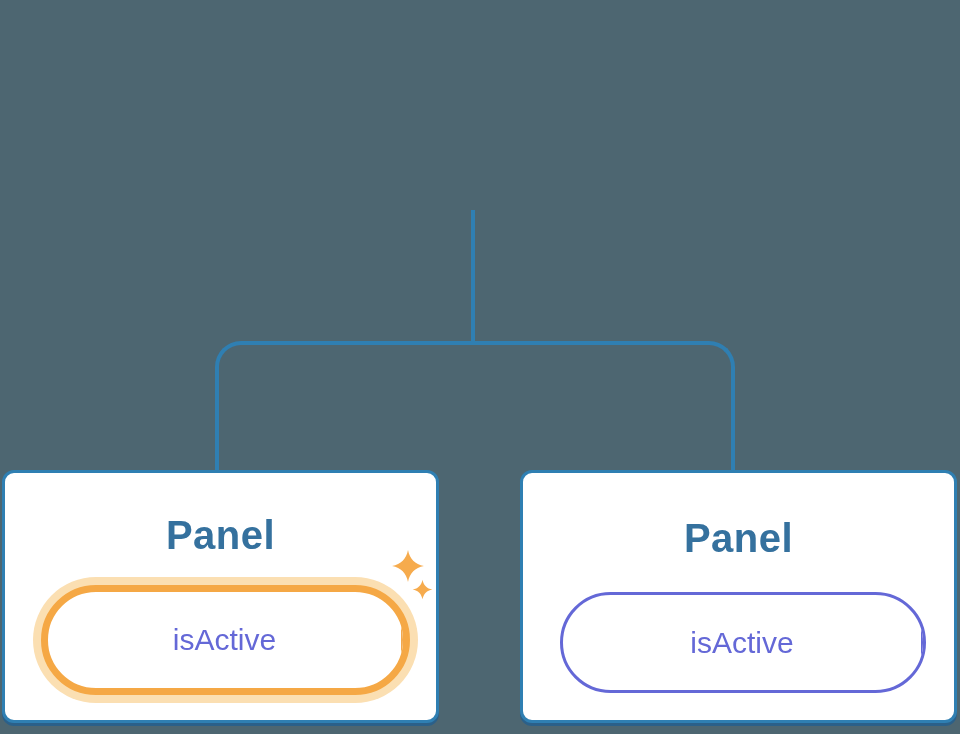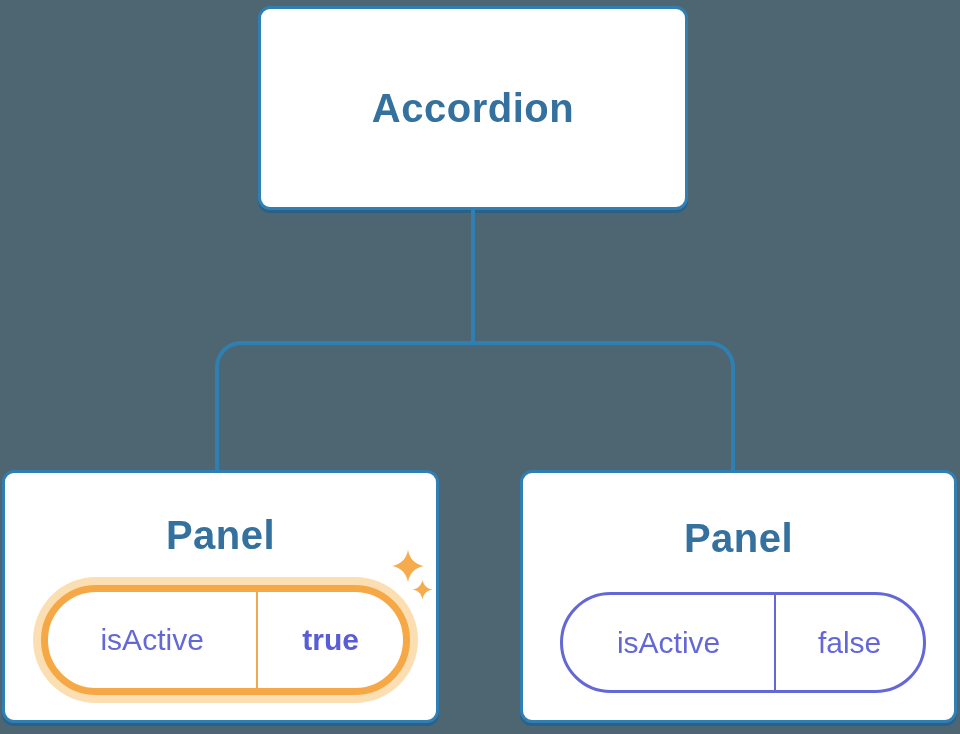--- a/index.html
+++ b/index.html
@@ -101,55 +101,46 @@
   
   .sparkle{ position:absolute; fill:var(--sparkle); }
   .sparkle-large{ left:386px; top:76px; width:34px; height:34px; }
   .sparkle-small{ left:407px; top:106px; width:21px; height:21px; }
 </style>
 </head>
 <body>
 
 <div class="canvas">
 
-  <div class="node root-node">
-    <span class="node-title">Accordion</span>
-  </div>
 
   <div class="stem"></div>
   <div class="branch"></div>
 
   <div class="node panel panel-left">
     <div class="node-title panel-title">Panel</div>
 
     <div class="pill pill-active">
       <div class="pill-cell pill-key">
         <span>isActive</span>
       </div>
       <div class="pill-divider"></div>
-      <div class="pill-cell pill-val">
-        <span class="pill-val-bold">true</span>
-      </div>
     </div>
 
     <svg class="sparkle sparkle-large" viewBox="0 0 32 32" aria-hidden="true">
       <path d="M16 1C17.6 9.4 22.6 14.4 31 16C22.6 17.6 17.6 22.6 16 31C14.4 22.6 9.4 17.6 1 16C9.4 14.4 14.4 9.4 16 1Z"></path>
     </svg>
     <svg class="sparkle sparkle-small" viewBox="0 0 32 32" aria-hidden="true">
       <path d="M16 1C17.6 9.4 22.6 14.4 31 16C22.6 17.6 17.6 22.6 16 31C14.4 22.6 9.4 17.6 1 16C9.4 14.4 14.4 9.4 16 1Z"></path>
     </svg>
   </div>
 
   <div class="node panel panel-right">
     <div class="node-title panel-title">Panel</div>
 
     <div class="pill pill-inactive">
       <div class="pill-cell pill-key">
         <span>isActive</span>
       </div>
       <div class="pill-divider"></div>
-      <div class="pill-cell pill-val">
-        <span>false</span>
-      </div>
     </div>
   </div>
 
 </div>
 
 </body></html>

